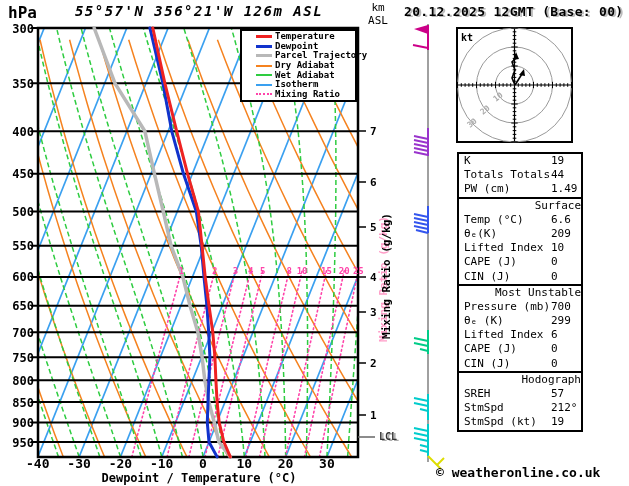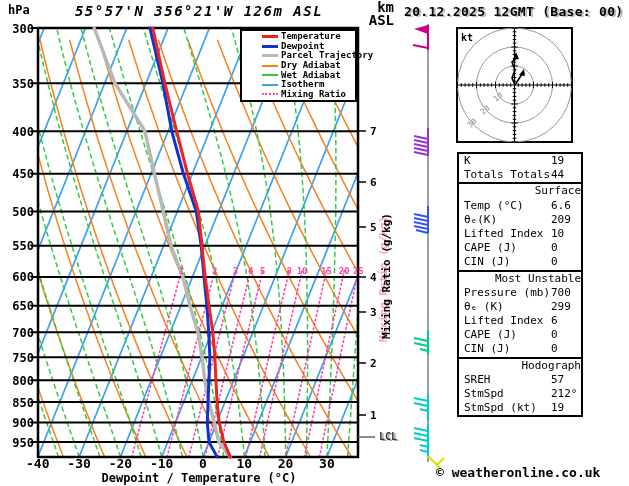--- a/index.html
+++ b/index.html
@@ -1,25 +1,25 @@
 <!DOCTYPE html>
 <html><head>
 <meta charset="utf-8">
 <style>
   html,body{margin:0;padding:0;}
   body{width:629px;height:486px;position:relative;background:#fff;
        font-family:"DejaVu Sans Mono","DejaVu Sans",monospace;color:#000;overflow:hidden;}
   .abs{position:absolute;}
   #title{left:38px;top:3px;width:322px;text-align:center;font-size:14px;font-weight:bold;letter-spacing:1.5px;font-style:italic;}
-  #hpa-label{left:8px;top:3px;font-size:12px;font-weight:bold;}
-  #kmasl{left:362px;top:1px;font-size:14px;font-weight:bold;line-height:13px;text-align:right;width:32px;}
+  #hpa-label{left:8px;top:3px;font-size:16px;font-weight:bold;}
+  #kmasl{left:362px;top:1px;font-size:11px;font-weight:normal;line-height:13px;text-align:center;width:32px;}
   #date{left:404px;top:4px;font-size:13px;font-weight:bold;letter-spacing:0.3px;text-shadow:2px 1px 0 #bbb;}
   #footer{left:436px;top:465px;font-size:13px;font-weight:bold;}
   #xaxis-label{left:38px;top:471px;width:322px;text-align:center;font-size:12px;font-weight:bold;}
-  #legend{left:240px;top:29px;width:117px;border:2px solid #000;background:#fff;padding:1px 0 1px 20px;box-sizing:border-box;text-align:center;}
+  #legend{left:240px;top:29px;width:117px;border:2px solid #000;background:#fff;padding:1px 0 1px 14px;box-sizing:border-box;text-align:center;}
   .leg-row{display:flex;align-items:center;height:9.6px;}
   .leg-sw{width:16px;margin-right:3px;flex:0 0 16px;}
   .leg-lb{font-size:9px;font-weight:bold;white-space:nowrap;line-height:9px;}
   #table{left:457px;top:152px;width:126px;}
   .sect{border:2px solid #000;box-sizing:border-box;background:#fff;margin-top:-2px;}
   .sect:first-child{margin-top:0;}
   .trow{position:relative;height:14.2px;font-size:11px;line-height:14.2px;padding-left:5px;white-space:nowrap;}
   .tval{position:absolute;left:92px;top:0;}
   .thead{height:14.2px;font-size:11px;line-height:14.2px;text-align:right;white-space:nowrap;}
   svg text{font-family:"DejaVu Sans Mono","DejaVu Sans",monospace;}
@@ -335,20 +335,21 @@
     <div class="leg-row">
       <span class="leg-sw" style="border-top: 2px dotted rgb(255, 68, 170);"></span>
       <span class="leg-lb">Mixing Ratio</span>
     </div>
   </div>
 
 <div class="abs" id="table">
     <div class="sect">
       <div class="trow"><span>K</span><span class="tval">19</span></div>
       <div class="trow"><span>Totals Totals</span><span class="tval">44</span></div>
+      <div class="trow"><span>PW (cm)</span><span class="tval">1.49</span></div>
     </div>
     <div class="sect">
       <div class="thead">Surface</div>
       <div class="trow"><span>Temp (°C)</span><span class="tval">6.6</span></div>
       <div class="trow"><span>θₑ(K)</span><span class="tval">209</span></div>
       <div class="trow"><span>Lifted Index</span><span class="tval">10</span></div>
       <div class="trow"><span>CAPE (J)</span><span class="tval">0</span></div>
       <div class="trow"><span>CIN (J)</span><span class="tval">0</span></div>
     </div>
     <div class="sect">

